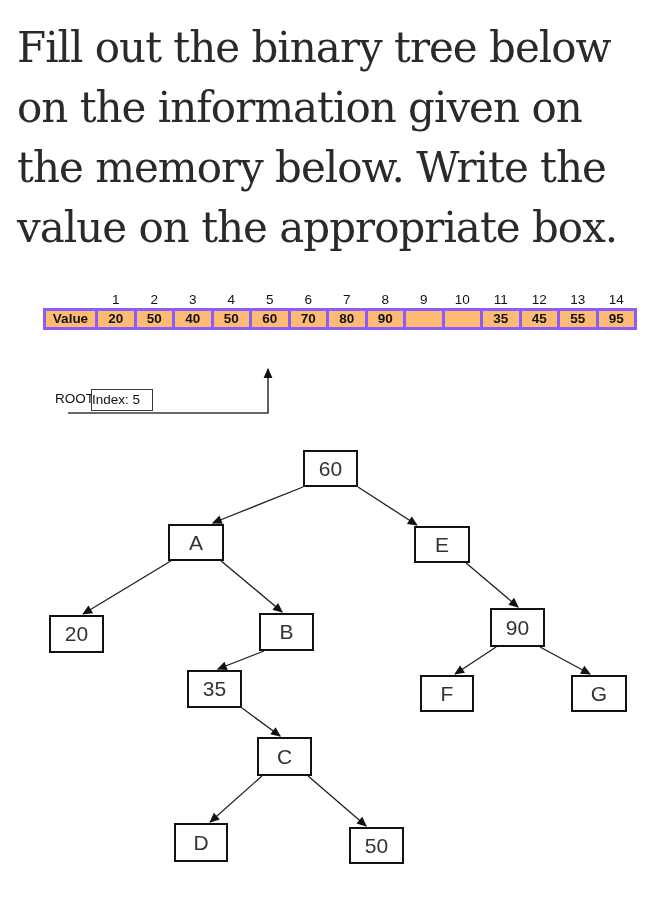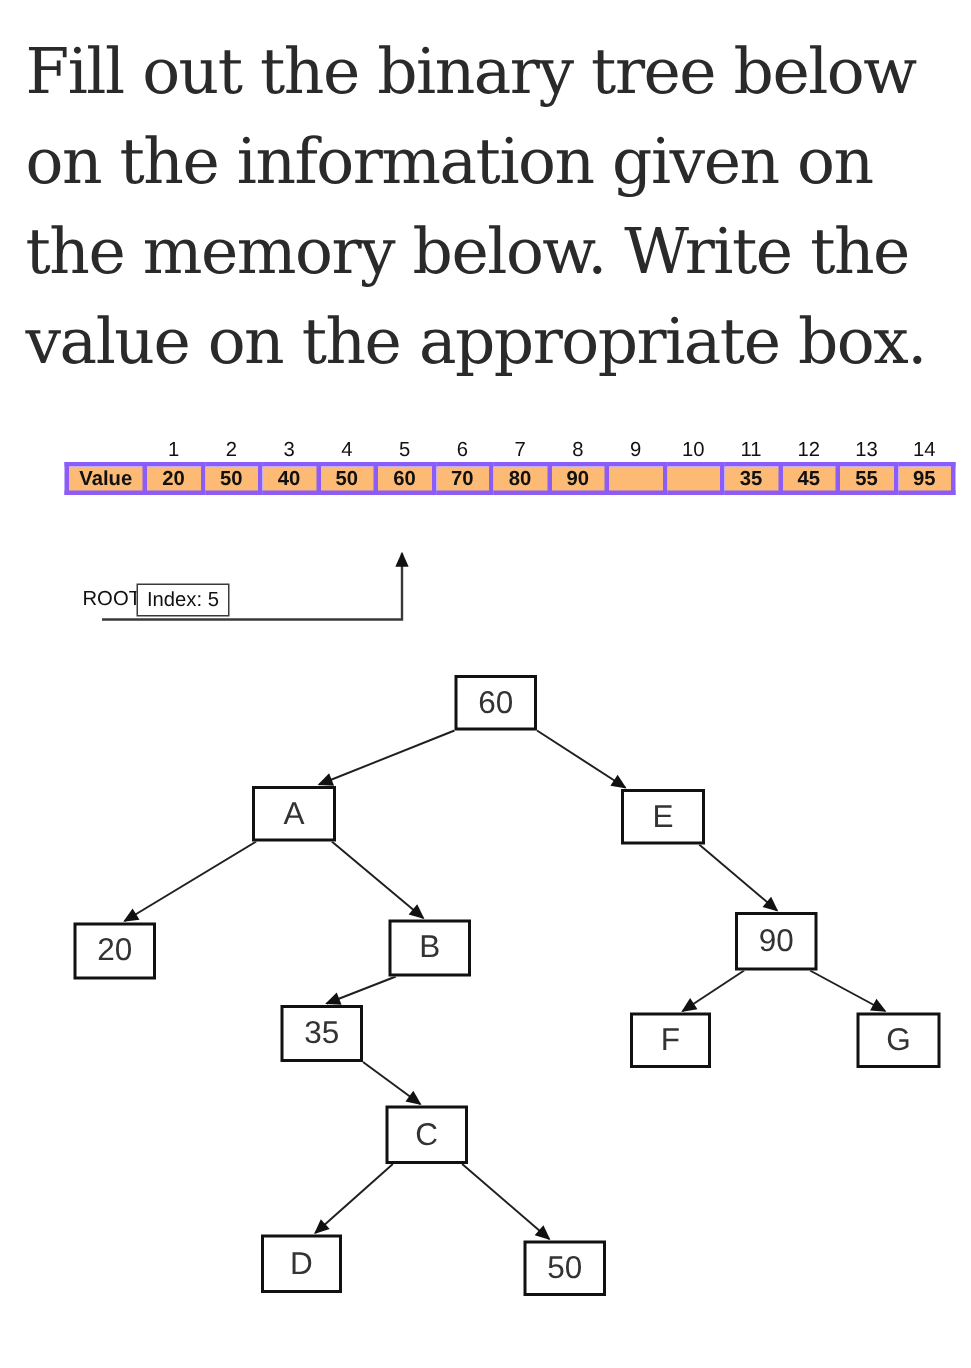--- a/index.html
+++ b/index.html
@@ -27,21 +27,21 @@
   }
   .memtable thead th{border:none;}
   .memtable tbody th,.memtable tbody td{border:3px solid #8b5cf6;background:#fdba74;font-weight:bold;}
   
   .root-label{
     position:absolute;left:55px;top:391px;font-size:13.5px;color:#111;text-align:center;
   }
   .index-box{
     position:absolute;left:91px;top:389px;width:60px;height:20px;
     border:1px solid #3a3a3a;background:#fff;
-    font-size:13.5px;color:#111;text-align:center;line-height:20px;
+    font-size:13.5px;color:#111;line-height:20px;
   }
   
   .edges-svg{position:absolute;left:0;top:0;width:647px;height:912px;}
   .tree-node{
     position:absolute;background:#fff;border:2px solid #111;
     display:flex;align-items:center;justify-content:center;
     font-size:21px;color:#333;box-sizing:border-box;
   }
 </style>
 </head>

